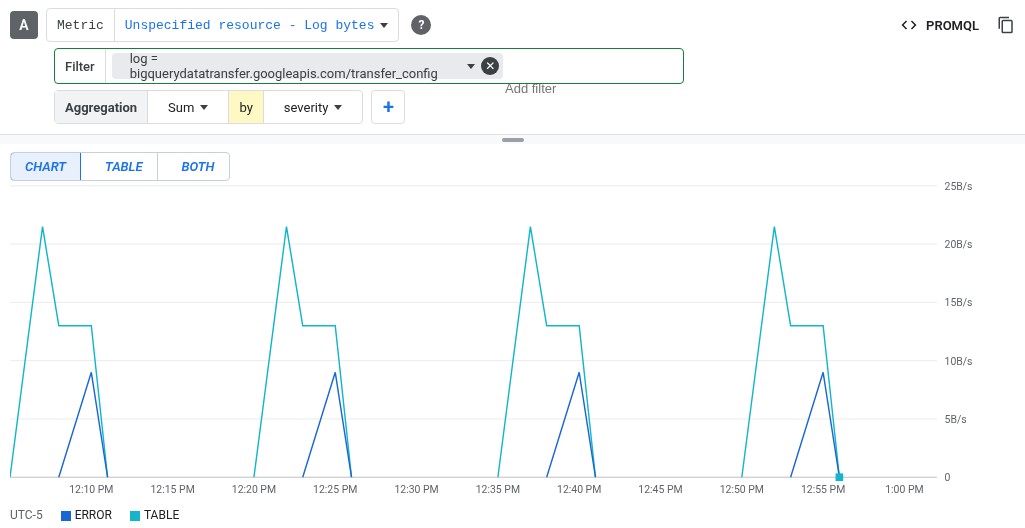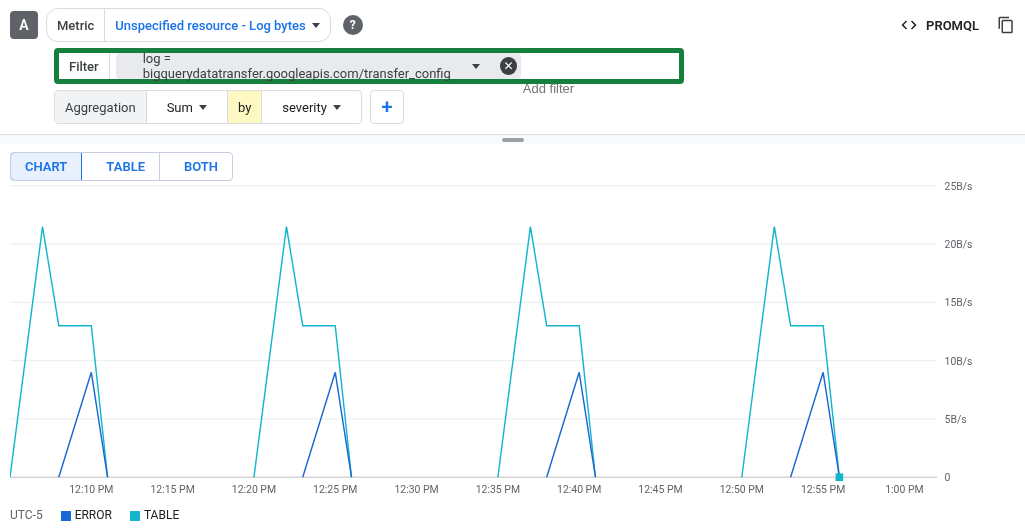--- a/index.html
+++ b/index.html
@@ -3,49 +3,49 @@
 <meta charset="utf-8">
 <style>
   * { box-sizing: border-box; }
   html, body { margin: 0; padding: 0; font-family: "Google Sans", Roboto, Arial, sans-serif; font-size: 13px; color: #202124; background: #fff; }
   .root { width: 1025px; height: 528px; position: relative; display: flex; flex-direction: column; }
 
   
   .row { display: flex; align-items: center; }
   .topbar { padding: 8px 10px 0 10px; gap: 8px; }
   .q-badge { width: 28px; height: 28px; background: #5f6368; color: #fff; border-radius: 4px; display: flex; align-items: center; justify-content: center; font-weight: 600; font-size: 14px; }
-  .segbox { border: 1px solid #dadce0; border-radius: 12px; display: flex; align-items: center; height: 34px; }
+  .segbox { border: 1px solid #dadce0; border-radius: 4px; display: flex; align-items: center; height: 34px; font-family: Liberation Mono, monospace; }
   .seg-label { padding: 0 10px; color: #3c4043; font-weight: 500; border-right: 1px solid #dadce0; height: 100%; display: flex; align-items: center; }
   .seg-value { padding: 0 10px; color: #1a73e8; font-weight: 500; display: flex; align-items: center; gap: 6px; height: 100%; cursor: pointer; }
   .caret { width: 0; height: 0; border-left: 4px solid transparent; border-right: 4px solid transparent; border-top: 5px solid #3c4043; }
   .help-circle { width: 20px; height: 20px; border-radius: 50%; background: #5f6368; color: #fff; display: flex; align-items: center; justify-content: center; font-weight: 700; font-size: 12px; margin-left: 4px; }
   .spacer { flex: 1; }
   .promql { display: flex; align-items: center; gap: 8px; font-weight: 600; color: #202124; cursor: pointer; }
   .copy-icon { width: 18px; height: 18px; color: #3c4043; cursor: pointer; }
 
   .filterbar { padding: 6px 10px 0 54px; gap: 8px; }
-  .filter-outer { border: 5px solid #15803d; border-radius: 4px; display: flex; align-items: center; height: 36px; width: 630px; }
+  .filter-outer { border: 1px solid #15803d; border-radius: 4px; display: flex; align-items: center; height: 36px; width: 630px; }
   .filter-label { padding: 0 10px; color: #3c4043; font-weight: 500; border-right: 1px solid #dadce0; height: 100%; display: flex; align-items: center; }
-  .chip { margin-left: 6px; background: #e8eaed; border-radius: 4px; display: flex; align-items: center; height: 26px; padding: 0 4px 0 27px; gap: 20px; color: #3c4043; cursor: pointer; }
+  .chip { margin-left: 6px; background: #e8eaed; border-radius: 4px; display: flex; align-items: center; height: 26px; padding: 0 4px 0 18px; gap: 6px; color: #3c4043; cursor: pointer; }
   .chip .caret { border-top-color: #3c4043; }
   .chip-x { width: 18px; height: 18px; border-radius: 50%; background: #3c4043; color: #fff; display: flex; align-items: center; justify-content: center; font-size: 12px; cursor: pointer; }
   .add-filter { border: none; outline: none; flex: 1; padding: 0 2px; font-size: 13px; color: #5f6368; background: transparent; margin-top: 44px; }
 
   .aggbar { padding: 6px 10px 10px 54px; gap: 8px; }
   .pill { border: 1px solid #dadce0; border-radius: 4px; display: flex; align-items: center; height: 34px; }
-  .pill .lbl { padding: 15px 10px; color: #3c4043; height: 100%; display: flex; align-items: center; border-right: 1px solid #dadce0; background: #f1f3f4; font-weight: 400; }
+  .pill .lbl { padding: 15px 10px; color: #3c4043; height: 100%; display: flex; align-items: center; border-right: 1px solid #dadce0; background: #f1f3f4; font-weight: 700; }
   .pill .val { padding: 0 20px; display: flex; align-items: center; gap: 6px; cursor: pointer; height: 100%; }
   .pill .by { padding: 0 10px; display: flex; align-items: center; border-left: 1px solid #dadce0; border-right: 1px solid #dadce0; height: 100%; background: #fef9c3; }
   .plus-btn { width: 34px; height: 34px; border: 1px solid #dadce0; border-radius: 4px; display: flex; align-items: center; justify-content: center; color: #1a73e8; font-size: 20px; font-weight: 600; cursor: pointer; }
 
   .divider-strip { height: 10px; border-top: 1px solid #e0e0e0; background: #f8f9fa; position: relative; }
   .grip { position: absolute; left: 50%; top: 3px; transform: translateX(-50%); width: 22px; height: 4px; border-radius: 2px; background: #9aa0a6; }
 
   
-  .tabs { padding: 8px 10px 0 10px; }
+  .tabs { padding: 8px 10px 0 10px; font-style: italic; }
   .tabgroup { display: inline-flex; border: 1px solid #c6cfe0; border-radius: 4px; overflow: hidden; }
   .tabgroup .tab { padding: 6px 14px; font-weight: 600; color: #1a73e8; cursor: pointer; }
   .tabgroup .tab + .tab { border-left: 1px solid #c6cfe0; padding-left: 24px; }
   .tabgroup .tab.active { background: #e8f0fe; border: 1px solid #1a73e8; margin: -1px; position: relative; z-index: 1; border-radius: 4px 0 0 4px; }
 
   
   .chart-wrap { flex: 1; position: relative; padding: 0 50px 0 10px; }
   svg.chart { width: 100%; height: 100%; display: block; }
   .ytick { font-size: 11px; fill: #5f6368; }
   .xtick { font-size: 11px; fill: #5f6368; }

